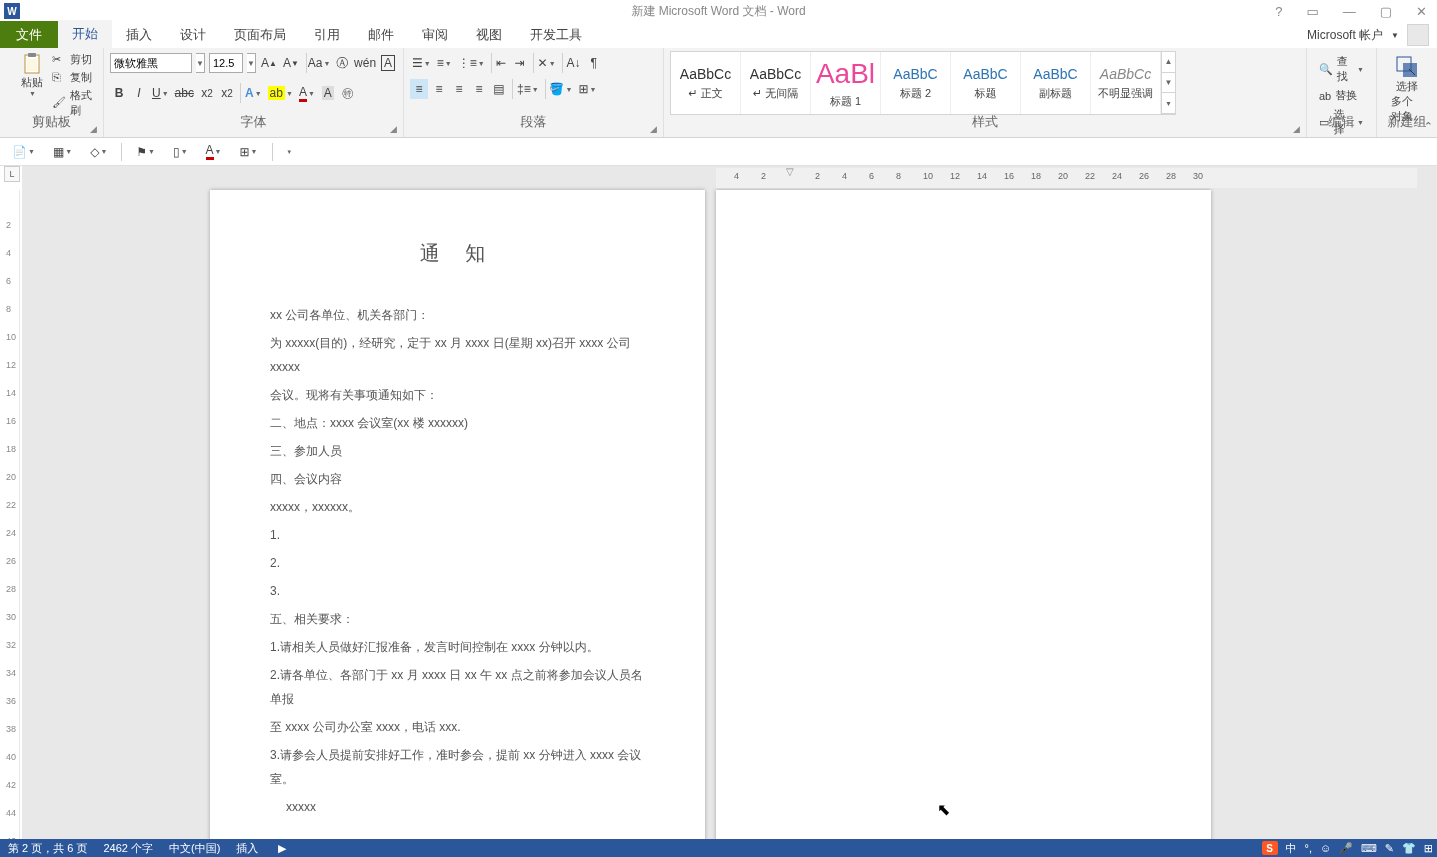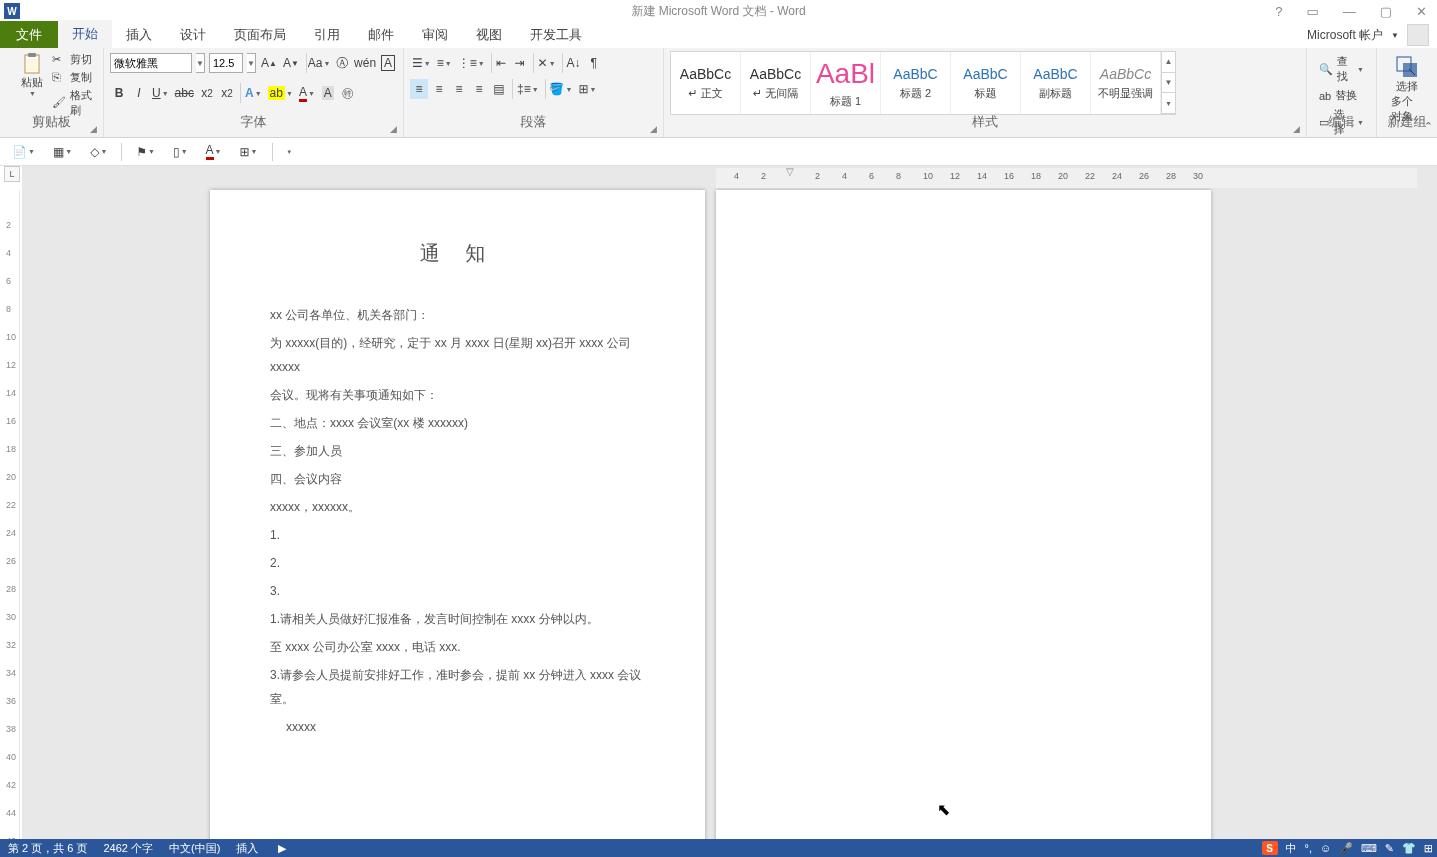--- a/index.html
+++ b/index.html
@@ -376,21 +376,23 @@
         <div class="doc-line">xx 公司各单位、机关各部门：</div>
         <div class="doc-line">为 xxxxx(目的)，经研究，定于 xx 月 xxxx 日(星期 xx)召开 xxxx 公司 xxxxx</div>
         <div class="doc-line">会议。现将有关事项通知如下：</div>
         <div class="doc-line">二、地点：xxxx 会议室(xx 楼 xxxxxx)</div>
         <div class="doc-line">三、参加人员</div>
         <div class="doc-line">四、会议内容</div>
         <div class="doc-line">xxxxx，xxxxxx。</div>
         <div class="doc-line">1.</div>
         <div class="doc-line">2.</div>
         <div class="doc-line">3.</div>
+        <div class="doc-line">五、相关要求：</div>
         <div class="doc-line">1.请相关人员做好汇报准备，发言时间控制在 xxxx 分钟以内。</div>
+        <div class="doc-line">2.请各单位、各部门于 xx 月 xxxx 日 xx 午 xx 点之前将参加会议人员名单报</div>
         <div class="doc-line">至 xxxx 公司办公室 xxxx，电话 xxx.</div>
         <div class="doc-line">3.请参会人员提前安排好工作，准时参会，提前 xx 分钟进入 xxxx 会议室。</div>
       </div>
     <div class="doc-line doc-indent">xxxxx</div>
 
   </div>
   <div class="page p2"></div>
 </div>
 
 <div class="vruler" id="vruler">

